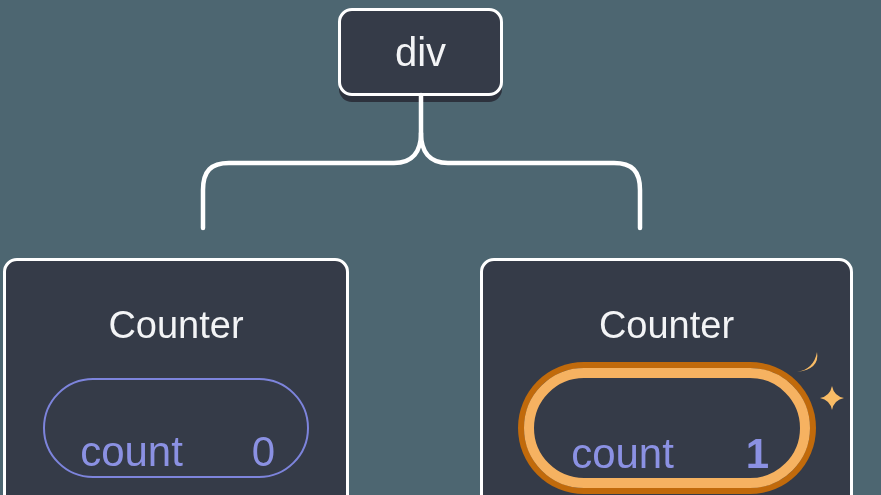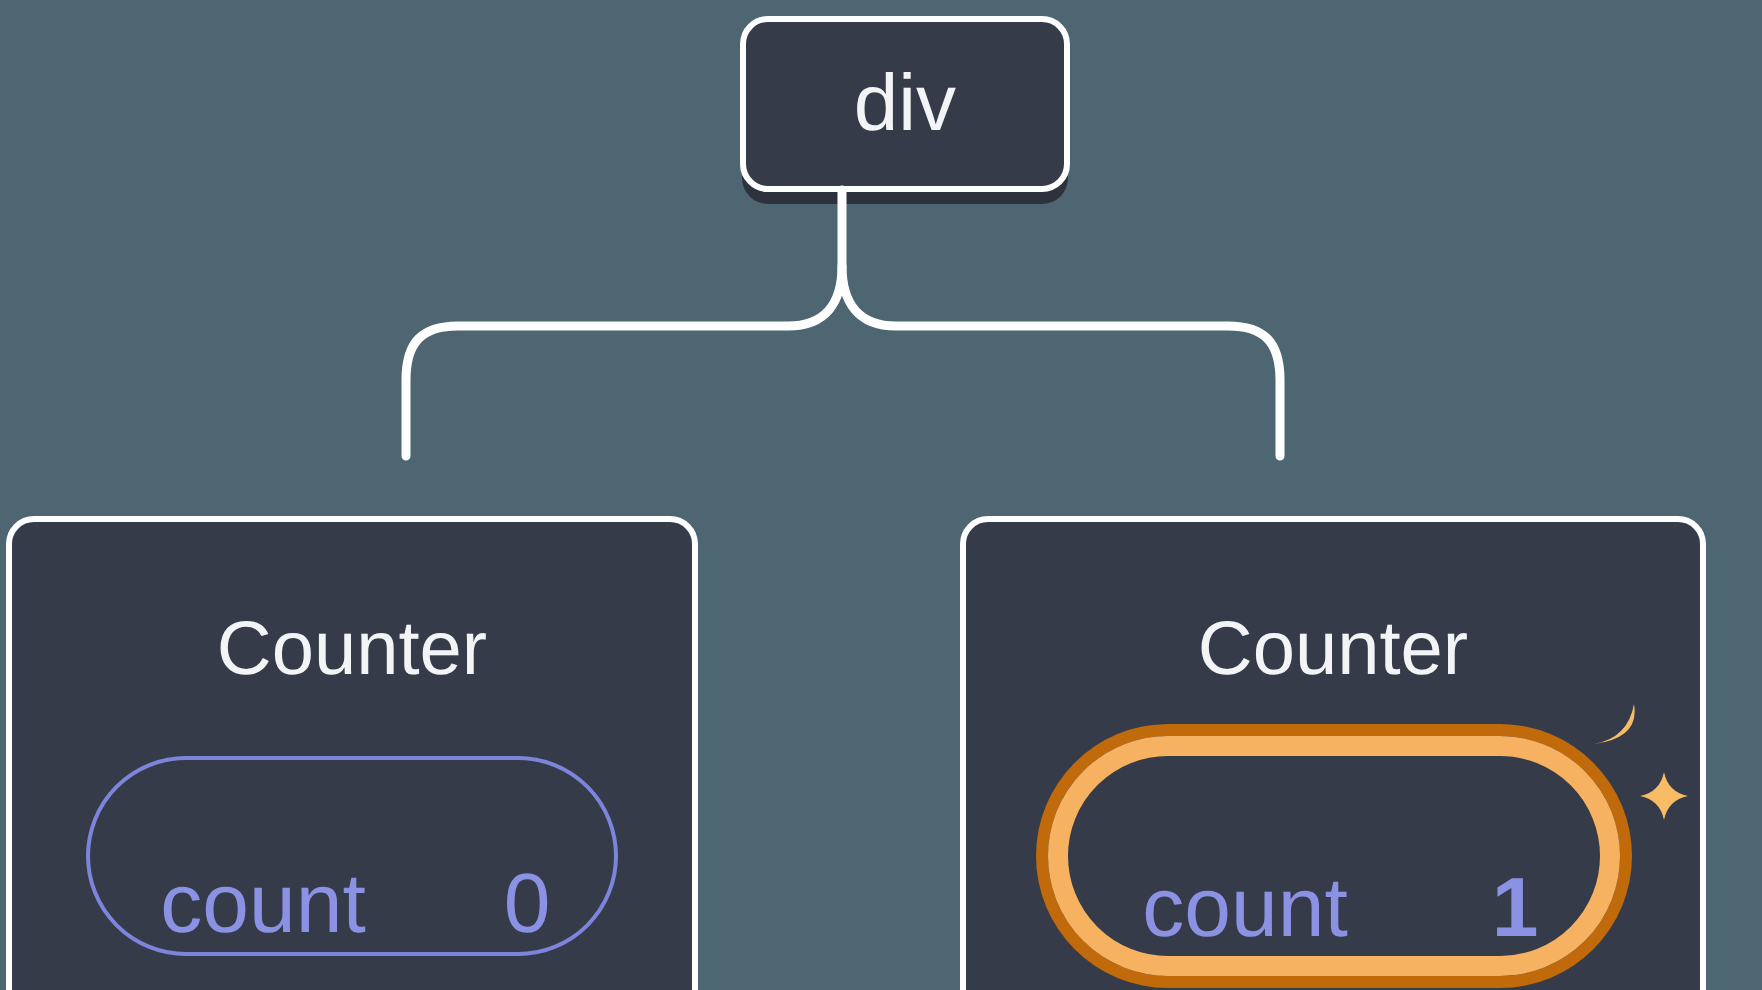--- a/index.html
+++ b/index.html
@@ -12,21 +12,20 @@
     position:absolute;box-sizing:border-box;
     background:var(--boxFill);
     border:3px solid var(--boxBorder);
     border-radius:14px;
     box-shadow:0 7px 0 -1px var(--boxShadow);
   }
   .root-node{
     left:338px;top:8px;width:165px;height:88px;
     display:flex;align-items:center;justify-content:center;
     z-index:2;
-    margin-left:32px;
   }
   .root-label{color:var(--titleText);font-size:40px;line-height:1;}
   .counter-node{
     top:226px;width:346px;height:262px;
     display:flex;flex-direction:column;align-items:center;
     z-index:2;
     margin-top:32px;
   }
   .counter-left{left:3px;}
   .counter-right{left:480px;width:373px;}

